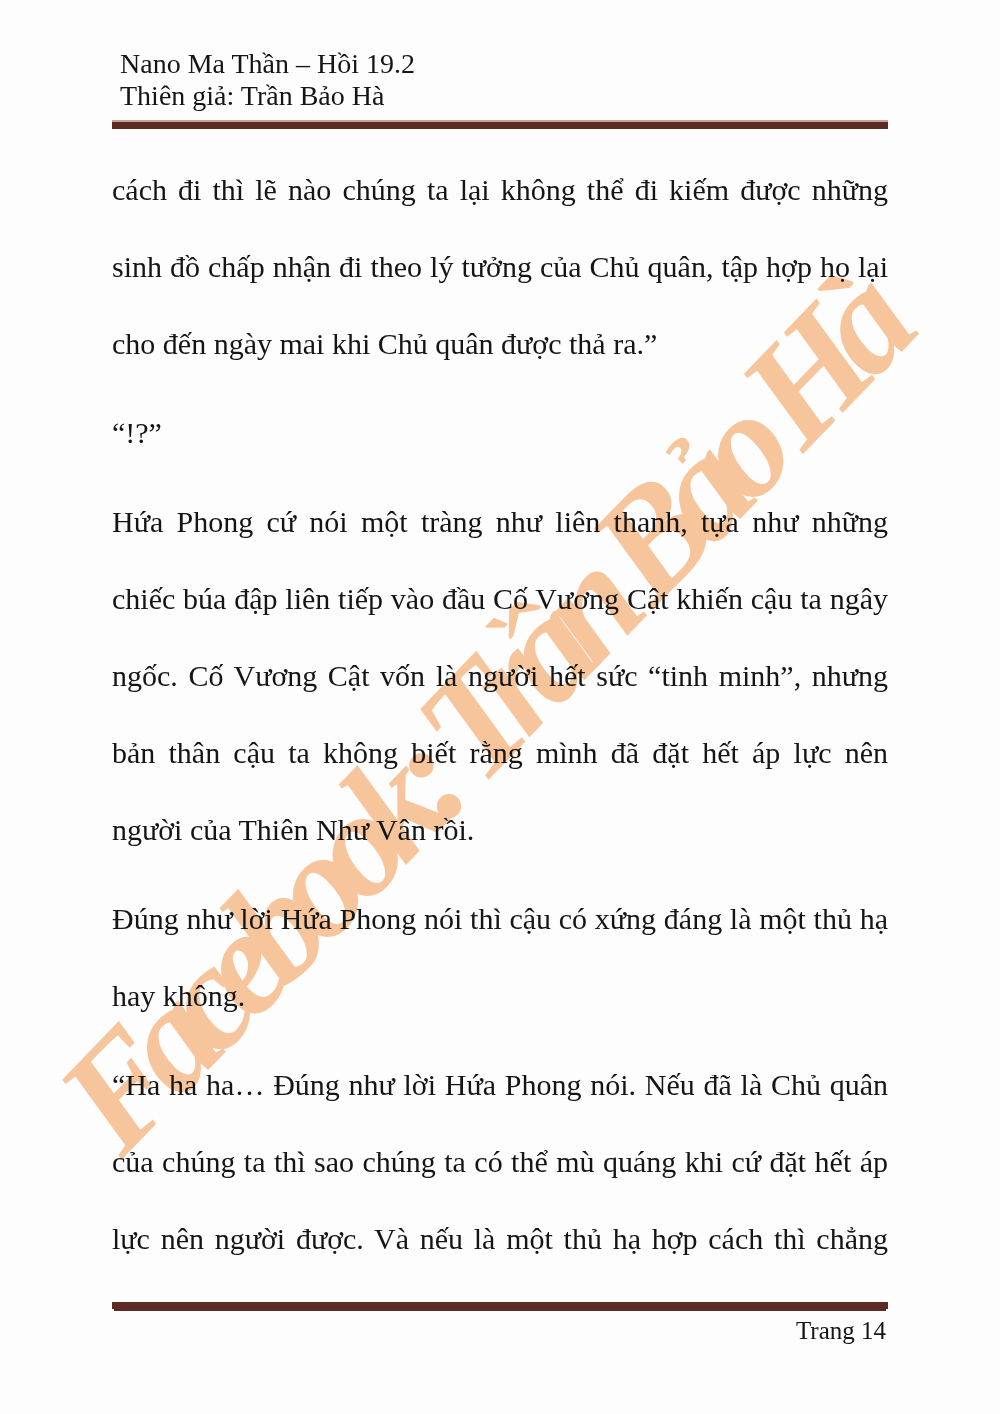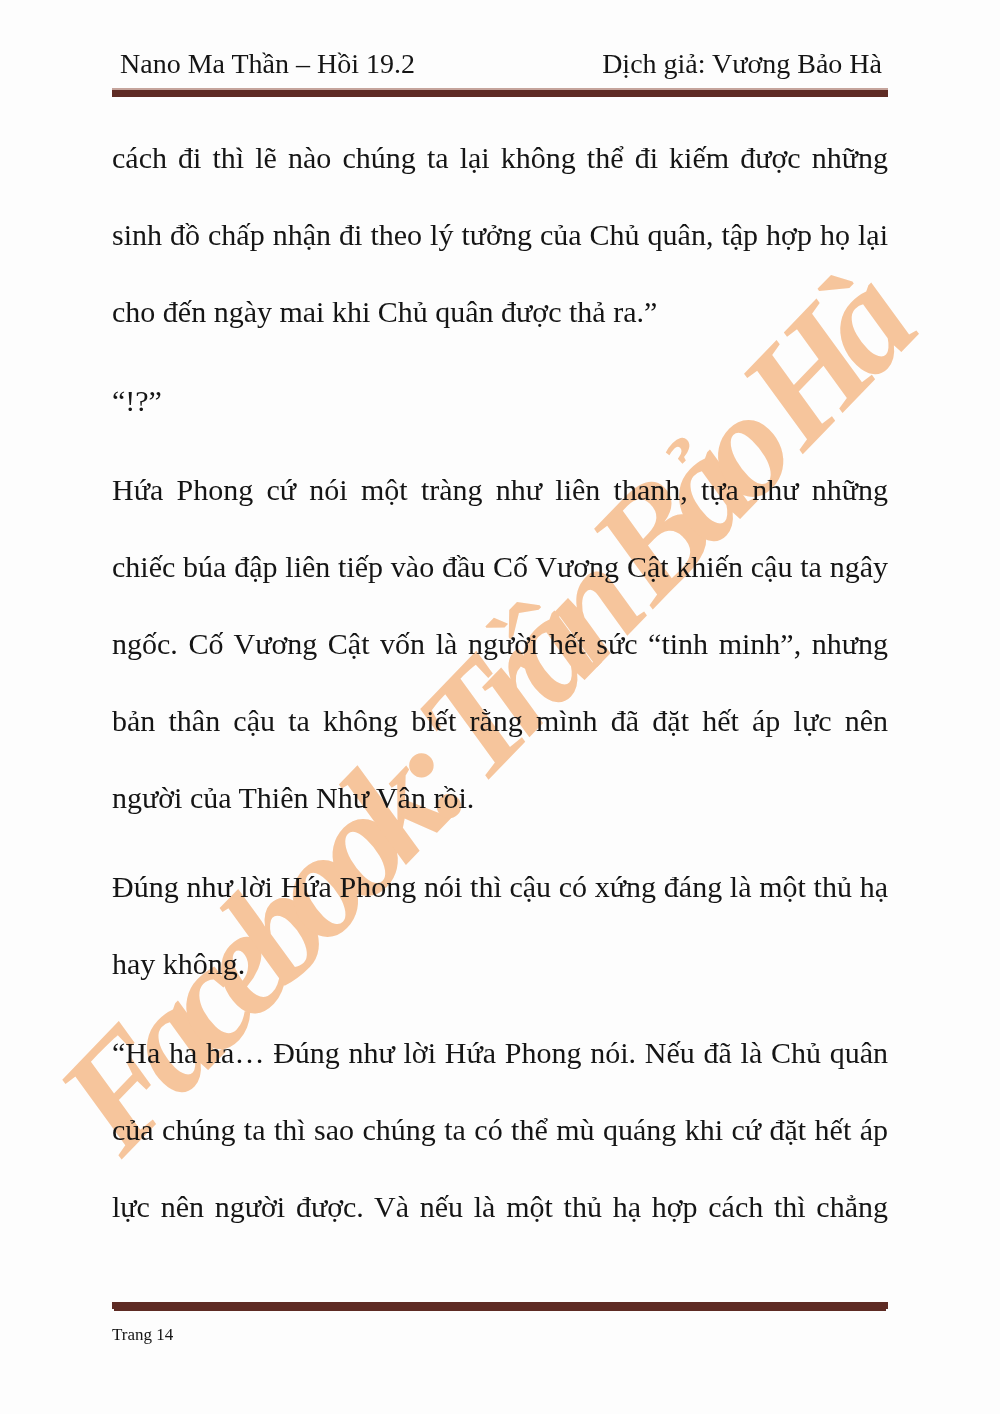--- a/index.html
+++ b/index.html
@@ -32,20 +32,21 @@
     left: 112px; right: 112px; top: 48px;
     z-index: 1;
   }
   .header-row {
     display: flex;
     justify-content: space-between;
     align-items: baseline;
     font-size: 28px;
     color: var(--text-color, #151515);
     padding: 0 6px 0 8px;
+    flex-direction: column;
   }
   .rule-thick {
     margin-top: 8px;
     height: 7px;
     background: var(--rule-color, #5e2b24);
     border-top: 2px solid var(--rule-hi, #c5a49c);
   }
   .body-text {
     margin-top: 22px;
     height: 1120px;
@@ -65,38 +66,39 @@
     z-index: 1;
   }
   .footer-rule {
     height: 5px;
     background: var(--rule-color, #5e2b24);
     border-bottom: 2px solid var(--rule-color, #5e2b24);
     padding-bottom: 0;
     box-shadow: 0 4px 0 -2px var(--rule-color, #5e2b24);
   }
   .footer-label {
-    margin-top: 16px;
-    font-size: 17px;
+    margin-top: 8px;
+    text-align: right;
+    font-size: 25px;
     color: var(--text-color, #151515);
     padding-right: 2px;
   }
 </style>
 </head>
 <body>
 
 <div class="page">
 
   <div class="watermark">Facebook: Trần Bảo Hà</div>
 
   <div class="content">
 
     <div class="header-row">
       <span>Nano Ma Thần – Hồi 19.2</span>
-      <span>Dịch giả: Vương Bảo Hà</span>
+      <span>Thiên giả: Trần Bảo Hà</span>
     </div>
 
     <div class="rule-thick"></div>
 
     <div class="body-text">
 
     <p class="para">cách đi thì lẽ nào chúng ta lại không thể đi kiếm được những sinh đồ chấp nhận đi theo lý tưởng của Chủ quân, tập hợp họ lại cho đến ngày mai khi Chủ quân được thả ra.”</p>
         <p class="para">“!?”</p>
         <p class="para">Hứa Phong cứ nói một tràng như liên thanh, tựa như những chiếc búa đập liên tiếp vào đầu Cố Vương Cật khiến cậu ta ngây ngốc. Cố Vương Cật vốn là người hết sức “tinh minh”, nhưng bản thân cậu ta không biết rằng mình đã đặt hết áp lực nên người của Thiên Như Vân rồi.</p>
         <p class="para">Đúng như lời Hứa Phong nói thì cậu có xứng đáng là một thủ hạ hay không.</p>

